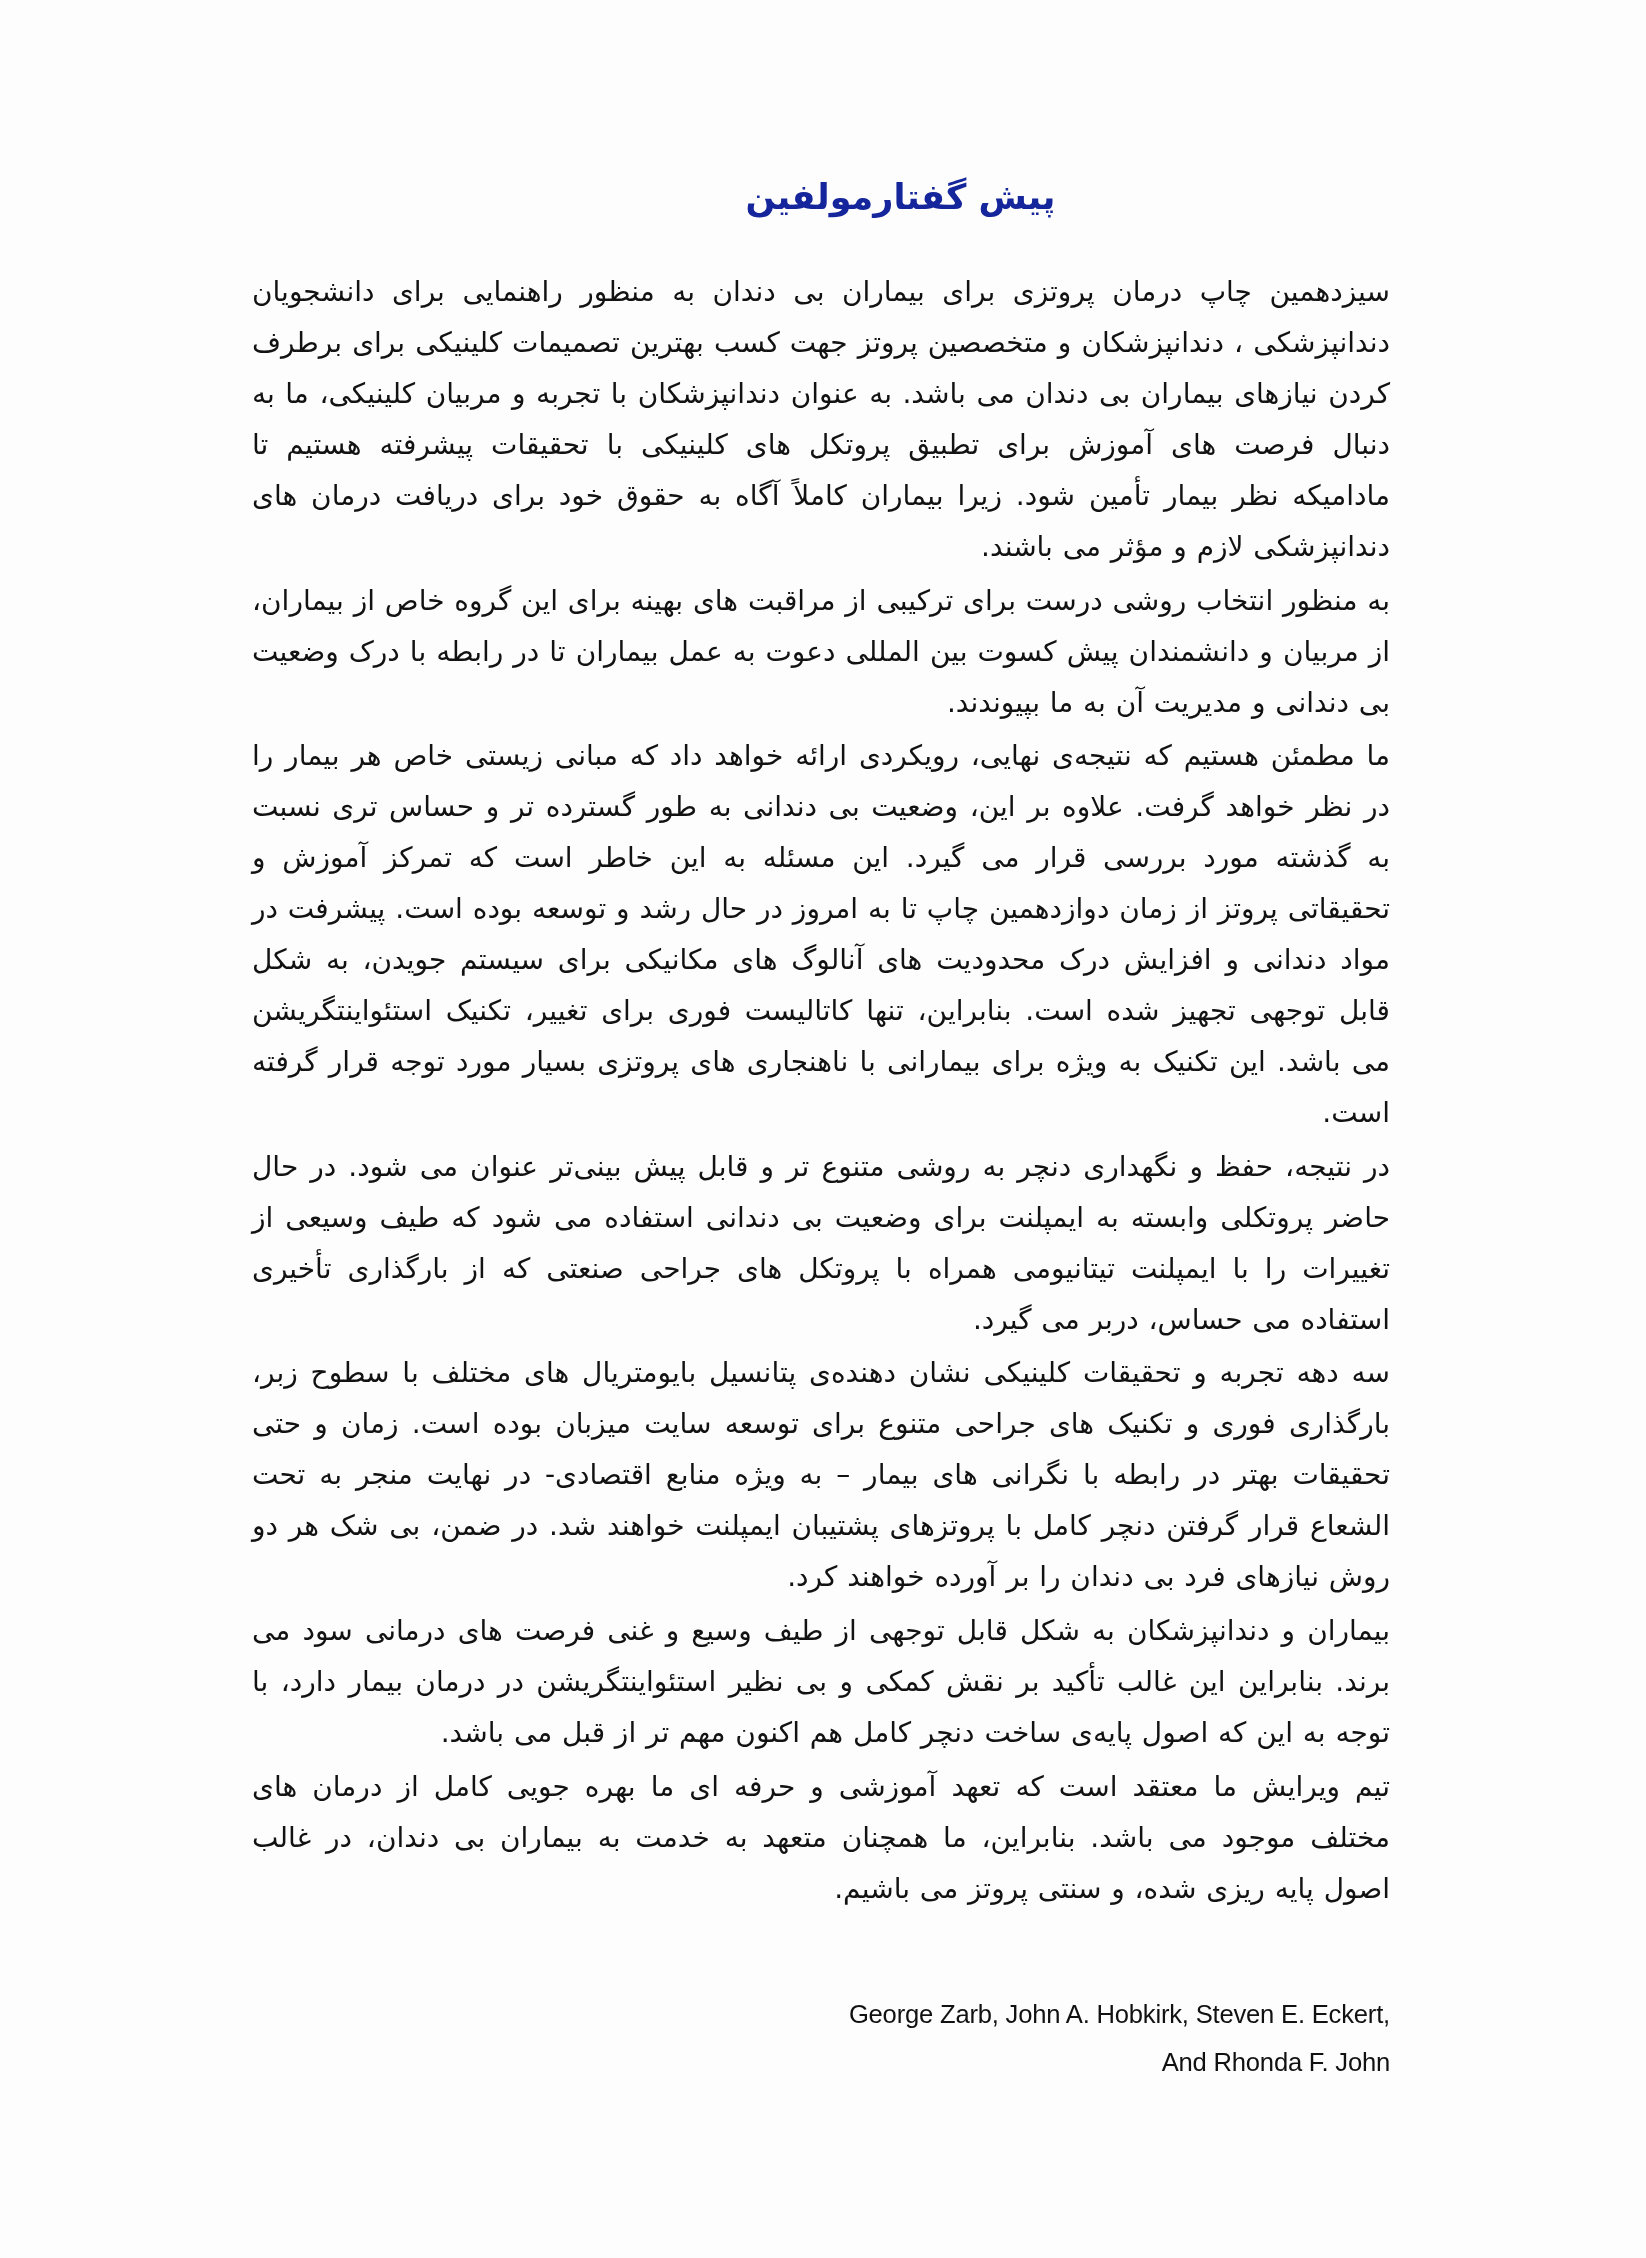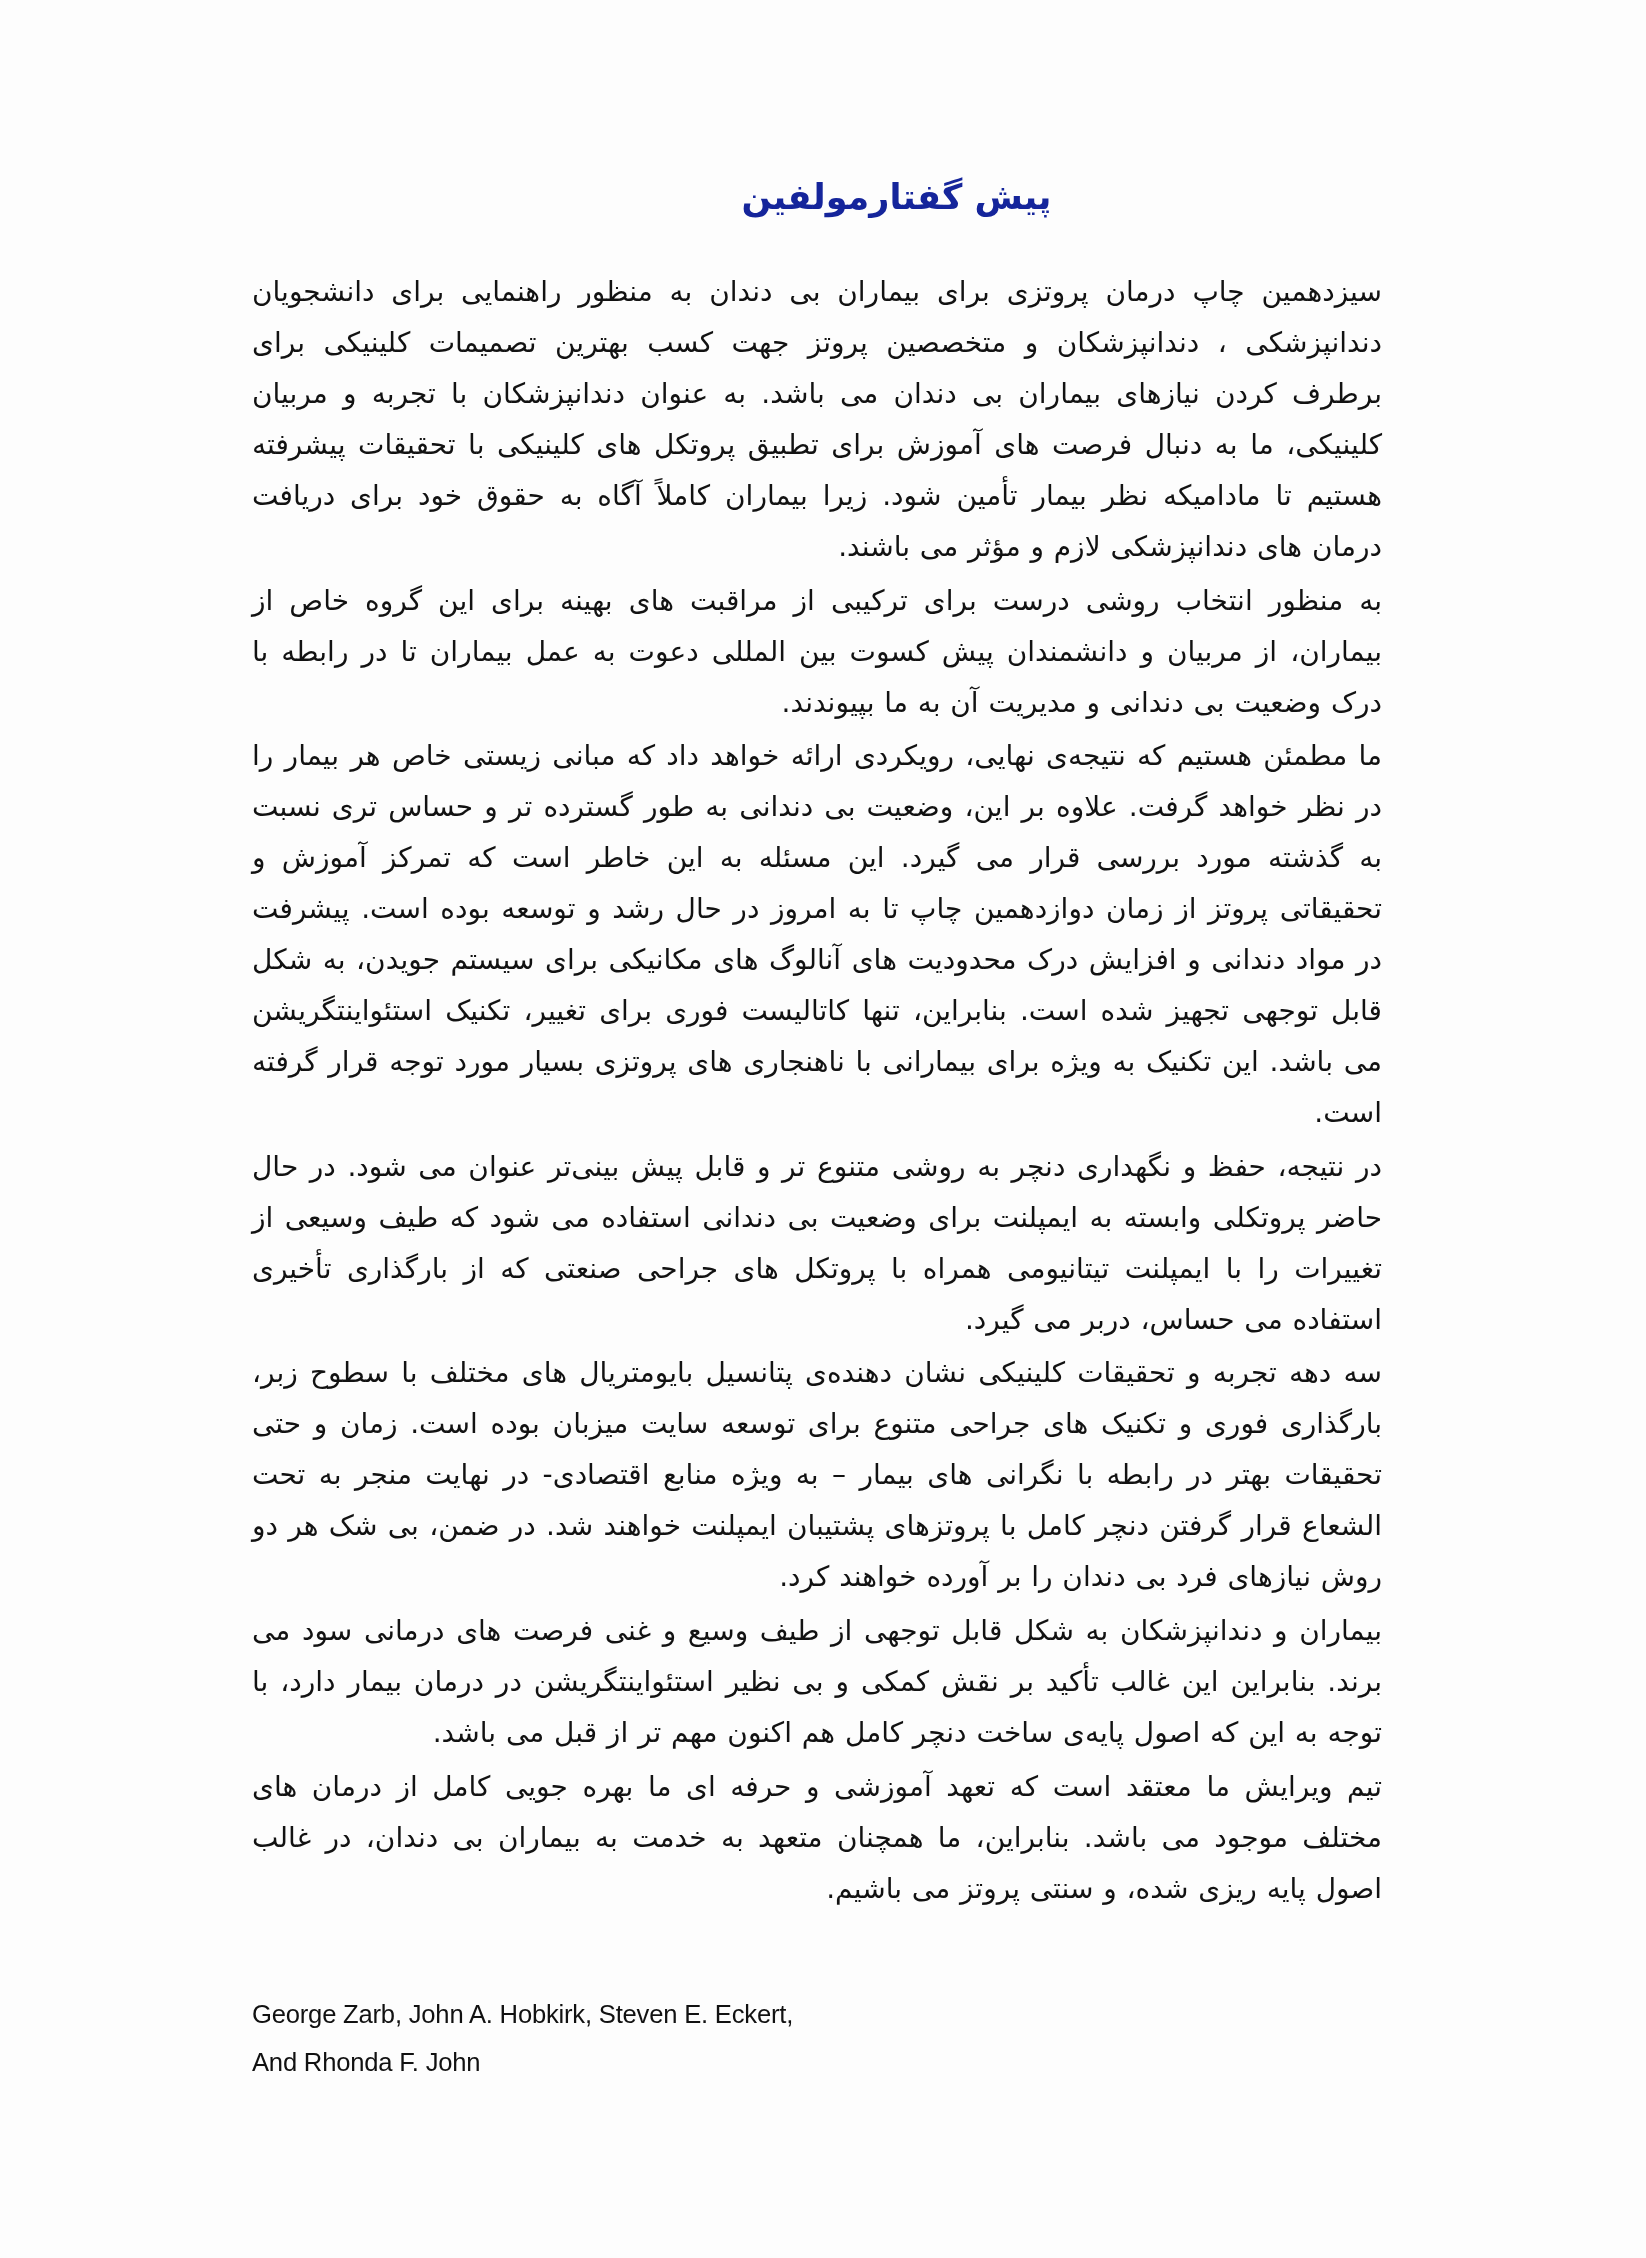--- a/index.html
+++ b/index.html
@@ -17,21 +17,21 @@
   }
   .page {
     position: absolute;
     inset: 0;
     background: #fdfdfd;
     box-sizing: border-box;
   }
   .content {
     position: absolute;
     top: 176px;
-    right: 264px;
+    right: 256px;
     left: 252px;
   }
   .doc-title {
     color: #15259b;
     font-weight: bold;
     font-size: 35px;
     text-align: center;
     direction: rtl;
     letter-spacing: 0px;
     margin: 0 0 48px 0;
@@ -47,21 +47,21 @@
     line-height: 51px;
     margin: 0 0 2.6px 0;
     font-family: "DejaVu Sans", "Liberation Sans", sans-serif;
     word-spacing: 0.9px;
   }
   .para:last-of-type {
     margin-bottom: 0;
   }
   .signature {
     direction: ltr;
-    text-align: left;
+    text-align: right;
     margin-top: 76px;
     color: #111111;
     font-size: 25.6px;
     line-height: 48px;
     font-family: "Liberation Sans", sans-serif;
     letter-spacing: -0.2px;
   }
   .signature-line {
     display: block;
     white-space: nowrap;

